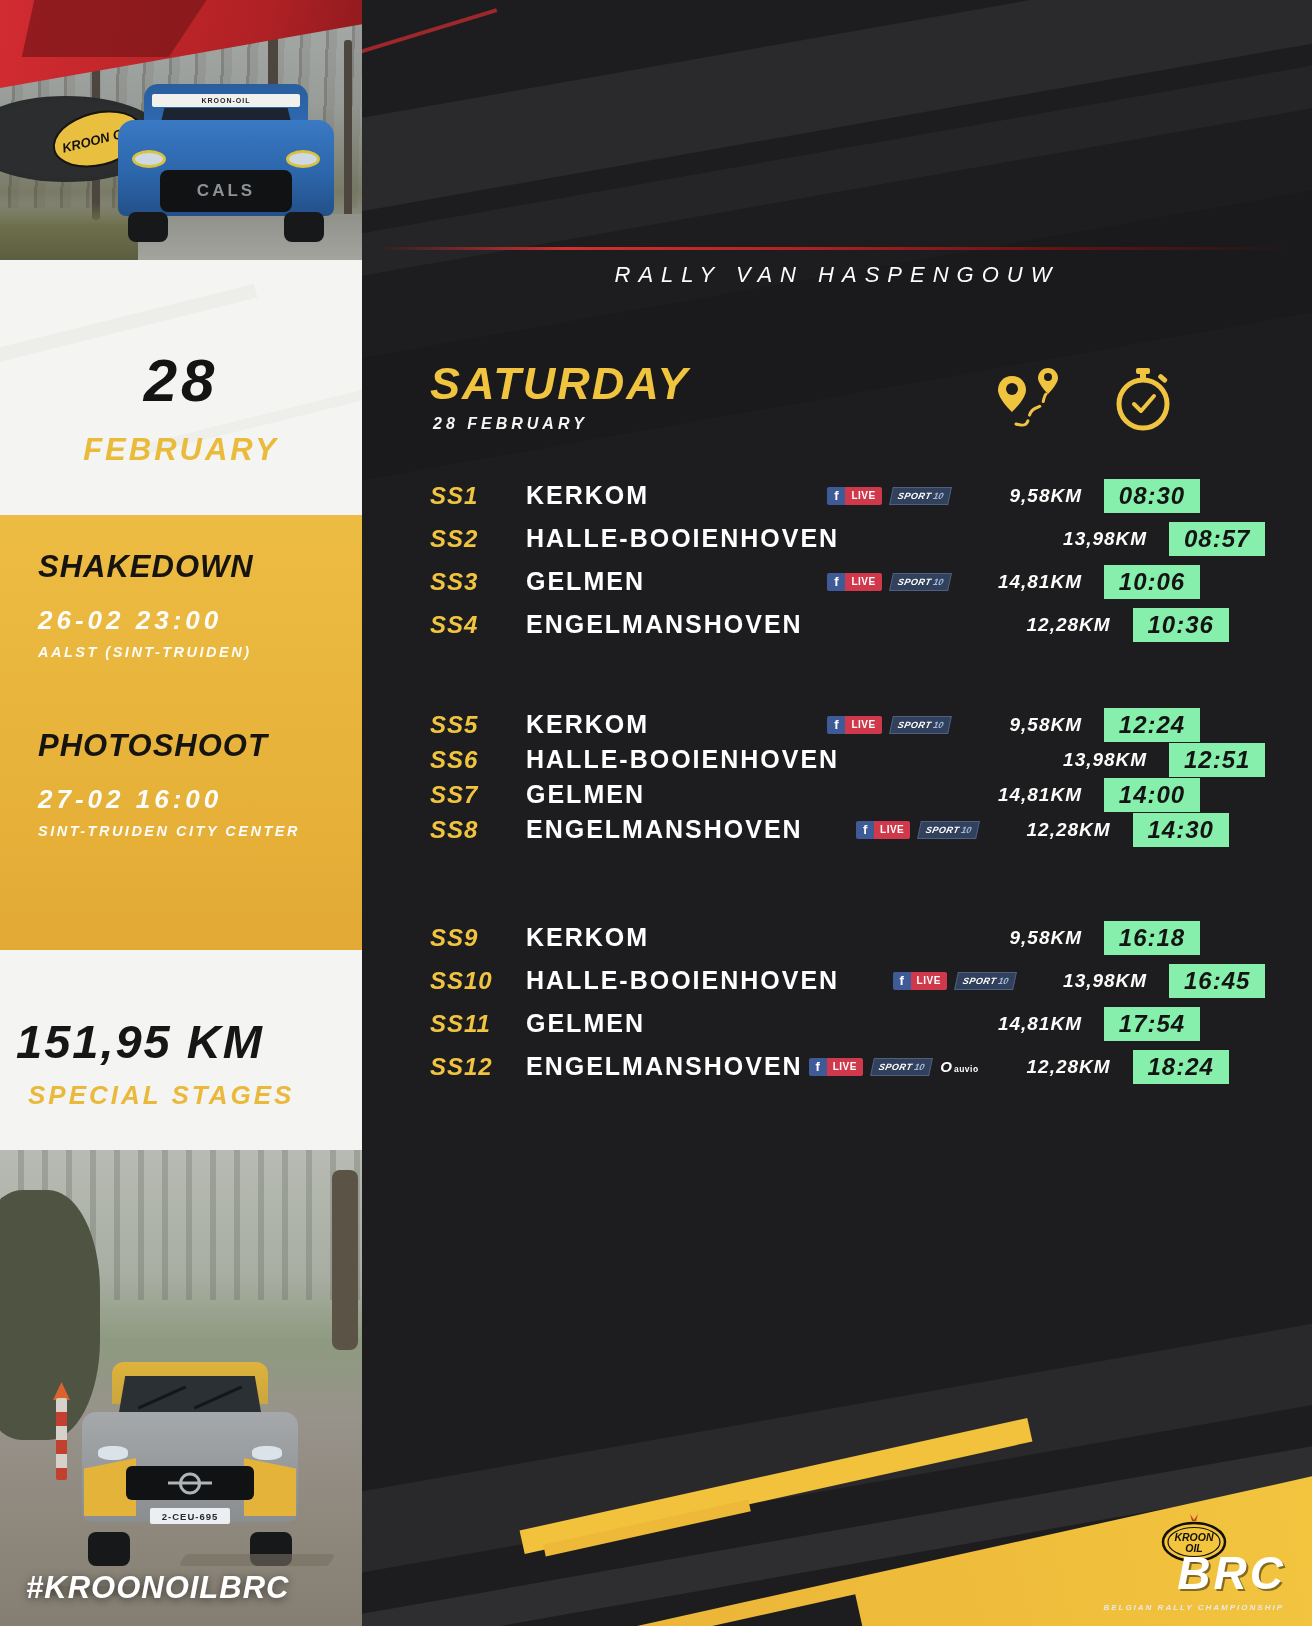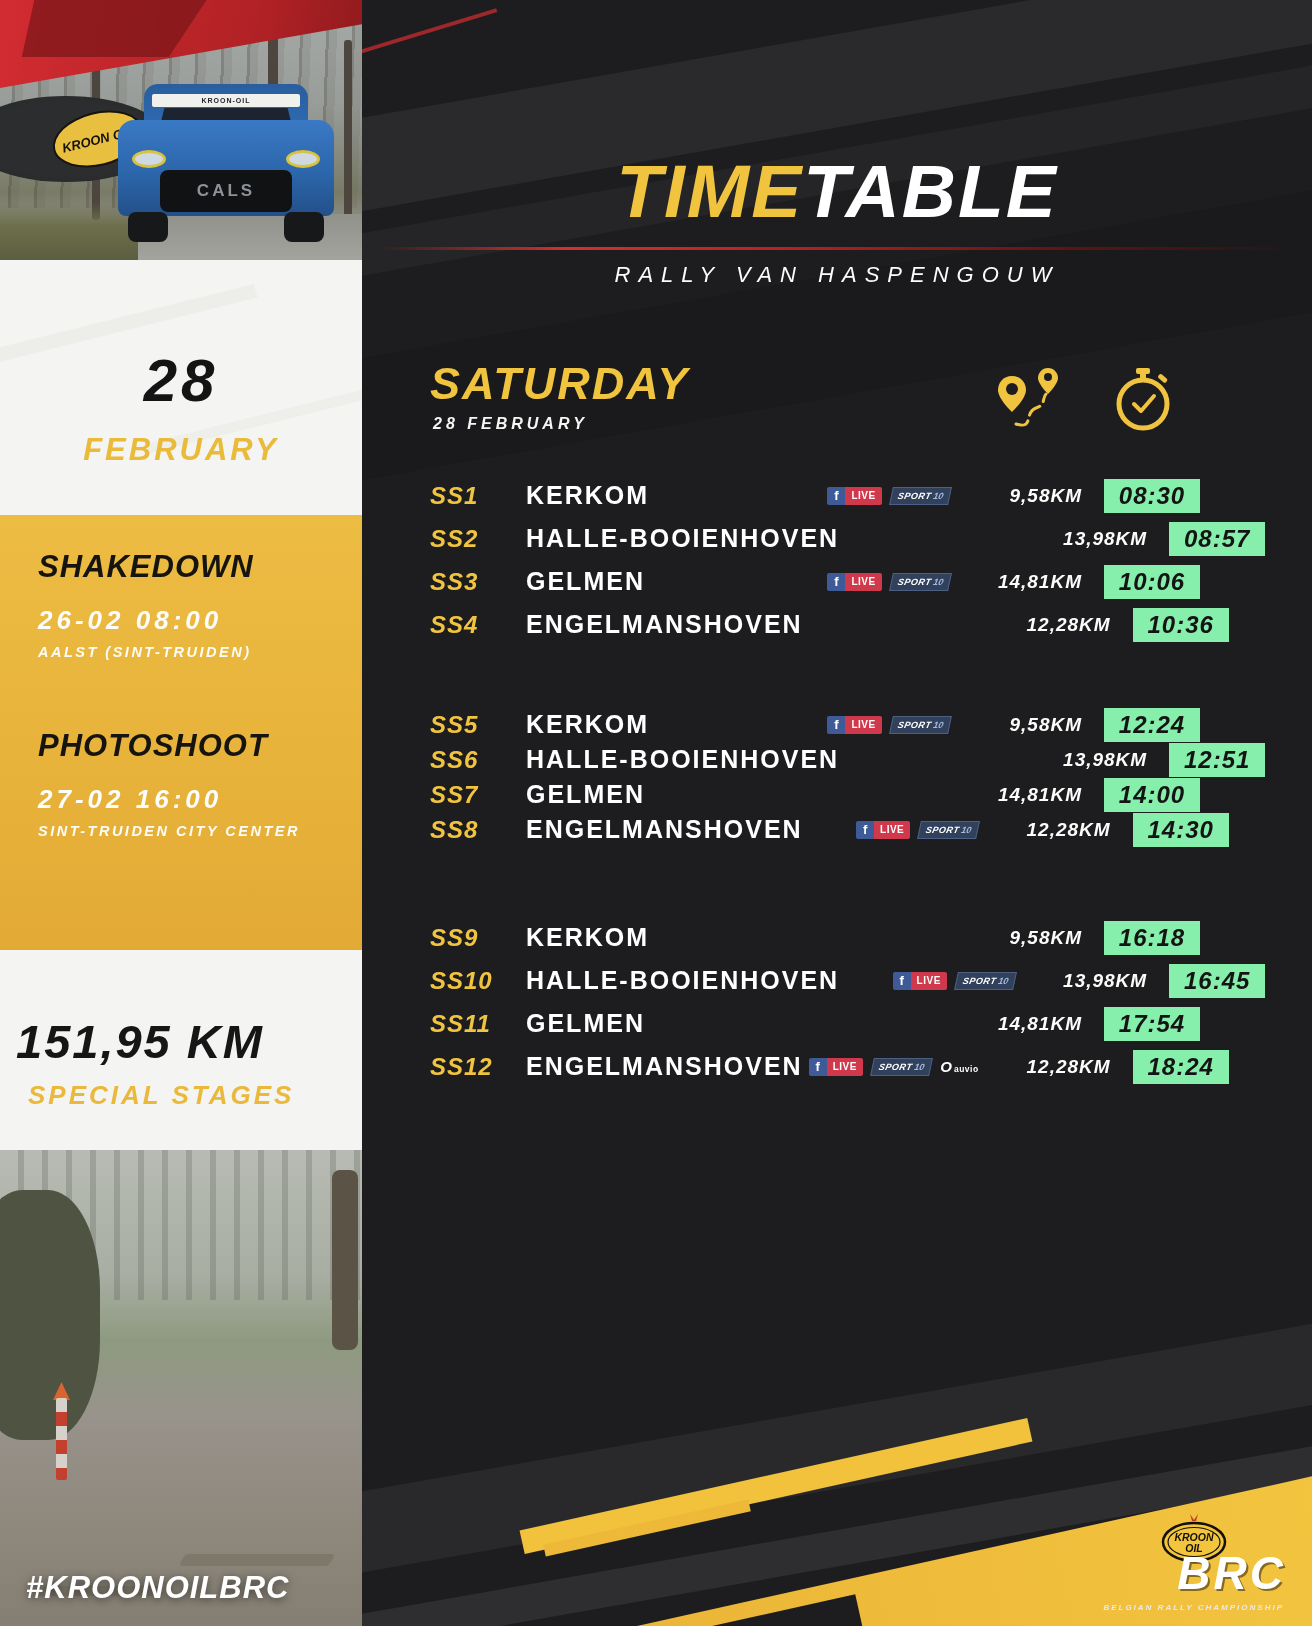--- a/index.html
+++ b/index.html
@@ -190,59 +190,74 @@
 
   <div class="date-box">
     <div class="tex" style="left:-40px; top:60px; width:300px; height:14px; opacity:.6;"></div>
     <div class="tex" style="right:-60px; top:150px; width:280px; height:10px; opacity:.5;"></div>
     <div class="date-day">28</div>
     <div class="date-month">FEBRUARY</div>
   </div>
 
   <div class="yellow-box">
     <div class="yb-title">SHAKEDOWN</div>
-    <div class="yb-datetime">26-02  08:00</div>
+    <div class="yb-datetime">26-02  23:00</div>
     <div class="yb-loc">AALST (SINT-TRUIDEN)</div>
     <div class="yb-gap"></div>
     <div class="yb-title">PHOTOSHOOT</div>
     <div class="yb-datetime">27-02  16:00</div>
     <div class="yb-loc">SINT-TRUIDEN CITY CENTER</div>
   </div>
 
   <div class="total-box">
     <div class="total-km">151,95 KM</div>
     <div class="total-label">SPECIAL STAGES</div>
   </div>
 
   <div class="photo-bottom">
     <div class="pb-trees"></div>
     <div class="pb-hedge"></div>
     <div class="pb-tree-r"></div>
     <div class="pb-pole-top"></div>
     <div class="pb-pole"></div>
 
+    <div class="car-yellow">
+      <div class="cy-roof"></div>
+      <div class="cy-windshield">
+        <div class="wiper" style="left:18px; top:20px;"></div>
+        <div class="wiper" style="right:18px; top:20px;"></div>
+      </div>
+      <div class="cy-body"></div>
+      <div class="cy-yellow-l"></div>
+      <div class="cy-yellow-r"></div>
+      <div class="cy-light" style="left:16px;"></div>
+      <div class="cy-light" style="right:16px;"></div>
+      <div class="cy-grille">
+        <div class="cy-blitz"></div>
+      </div>
+      <div class="cy-plate">2-CEU-695</div>
+      <div class="cy-wheel" style="left:6px;"></div>
+      <div class="cy-wheel" style="right:6px;"></div>
+    </div>
 
     <div class="mud" style="left:40px; bottom:30px; width:120px; height:10px;"></div>
     <div class="mud" style="right:30px; bottom:60px; width:150px; height:12px;"></div>
     <div class="hashtag">#KROONOILBRC</div>
   </div>
 </div>
 
 <div class="main">
 
   <div class="stripe" style="left:-80px; top:18px;  width:1300px; height:92px;  background:#2a2a2c;"></div>
   <div class="stripe" style="left:-120px; top:140px; width:1300px; height:42px;  background:#252527;"></div>
   <div class="stripe" style="left:-60px; top:255px; width:1300px; height:120px; background:#1a1a1c;"></div>
   <div class="stripe" style="left:-100px; top:1395px; width:1300px; height:80px; background:#29292b;"></div>
   <div class="stripe" style="left:-60px; top:1510px; width:1300px; height:36px; background:#2e2e30;"></div>
   <div class="red-sliver"></div>
 
-  <div class="title-row">
-    <span class="title-time">TIME</span><span class="title-table">TABLE</span>
-  </div>
   <div class="red-line"></div>
   <div class="subtitle">RALLY VAN HASPENGOUW</div>
 
   <div class="saturday">
     <div class="saturday-day">SATURDAY</div>
     <div class="saturday-date">28 FEBRUARY</div>
   </div>
 
   <div class="hdr-icon route-icon">
     <svg width="68" height="64" viewBox="0 0 68 64">

